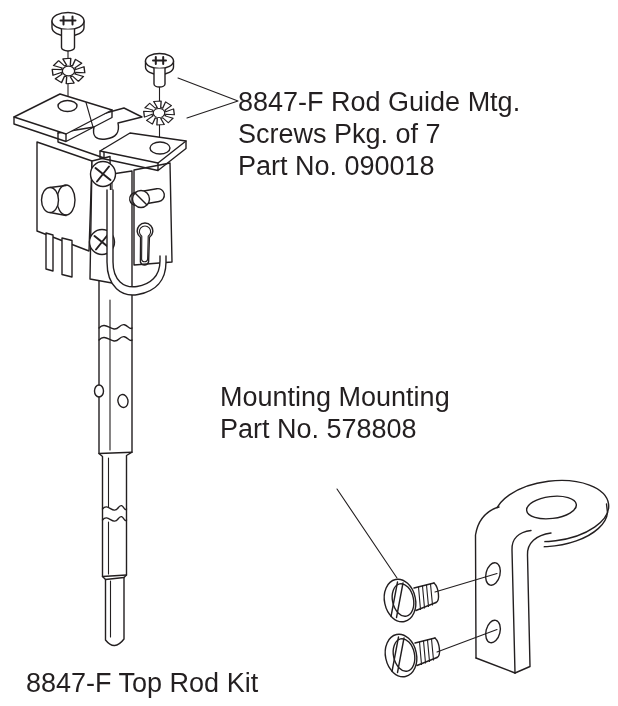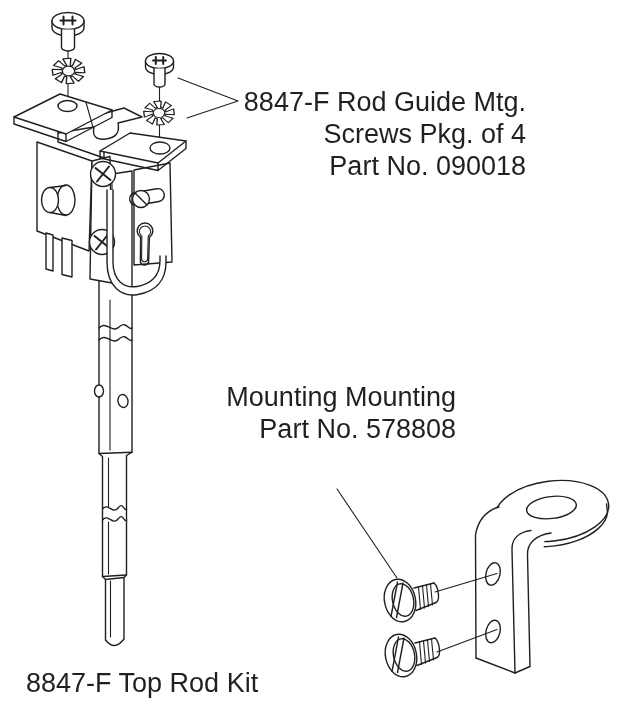--- a/index.html
+++ b/index.html
@@ -19,21 +19,21 @@
     stroke-linejoin:round;
   }
   .fillw{fill:#ffffff;}
   .thin{stroke-width:1.1;}
   .bold{stroke-width:2;}
   .diagram-label{
     position:absolute;
     color:#231f20;
     font-size:27px;
     line-height:32px;
-    text-align:right;
+    text-align:left;
     white-space:nowrap;
   }
   #label-kit{ text-align:right; }
 </style>
 </head>
 <body>
 
 <div class="canvas">
 
 <svg width="618" height="706" viewBox="0 0 618 706">
@@ -189,21 +189,21 @@
       <use href="#slotted-screw-shape"></use>
       <use href="#slotted-screw-shape" transform="translate(1,55)"></use>
 
       <path class="thin" d="M337,489 L397,578"></path>
     </g>
   </g>
 </svg>
 
 <div class="diagram-label" id="label-screws" style="left:238px;top:86px;width:288px;">
   <div>8847-F Rod Guide Mtg.</div>
-  <div>Screws Pkg. of 4</div>
+  <div>Screws Pkg. of 7</div>
   <div>Part No. 090018</div>
 </div>
 
 <div class="diagram-label" id="label-package" style="left:220px;top:381px;width:236px;">
   <div>Mounting Mounting</div>
   <div>Part No. 578808</div>
 </div>
 
 <div class="diagram-label" id="label-kit" style="left:26px;top:667px;">
   <div>8847-F Top Rod Kit</div>

